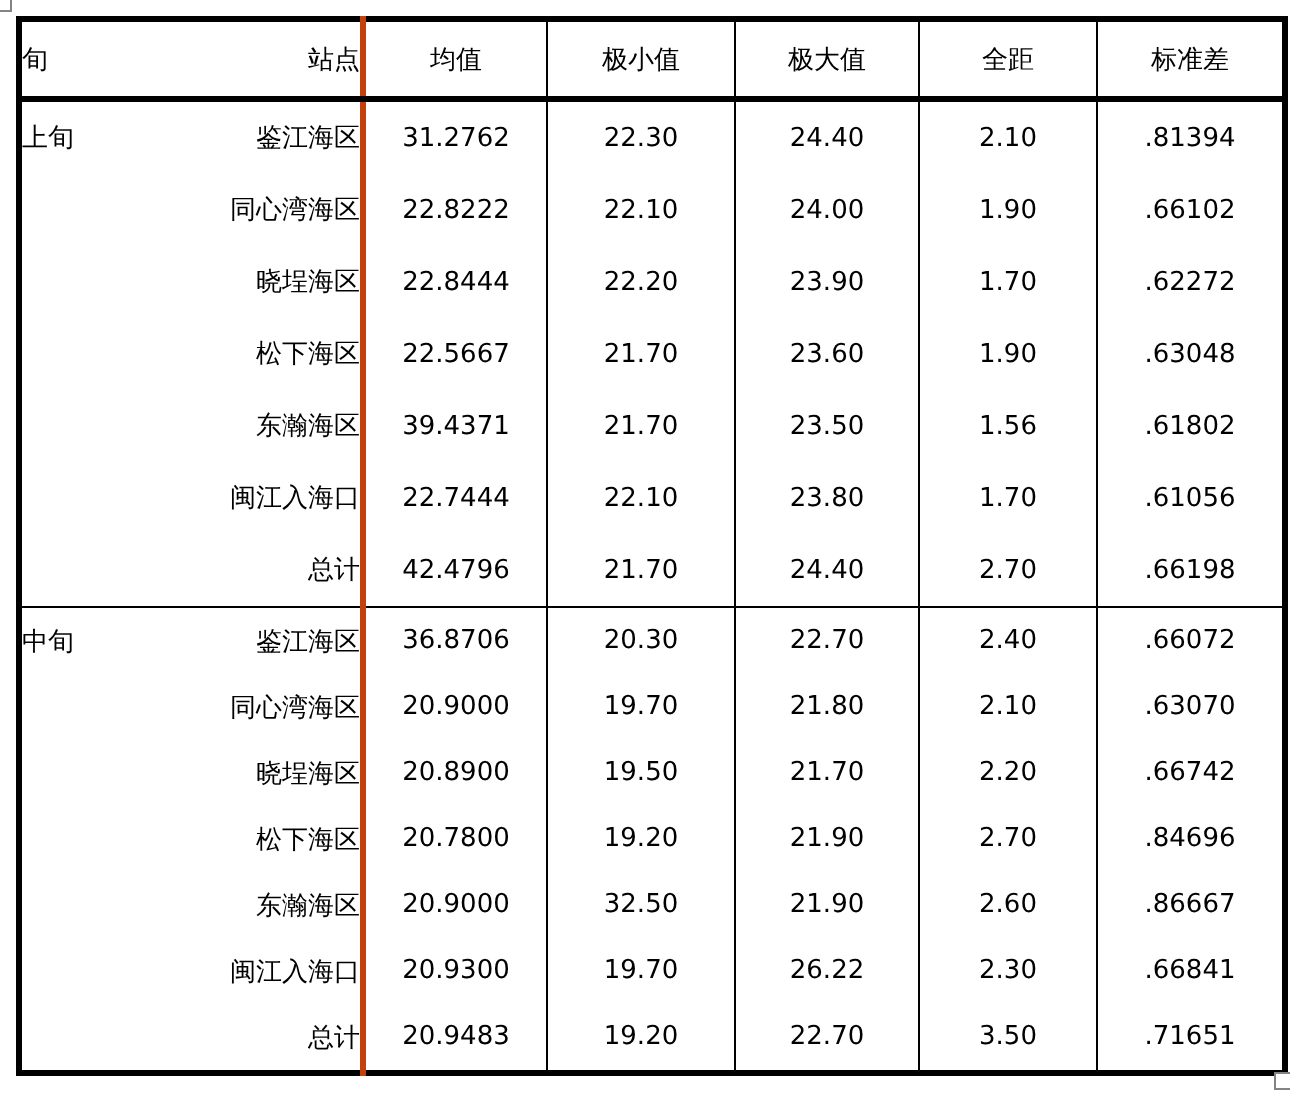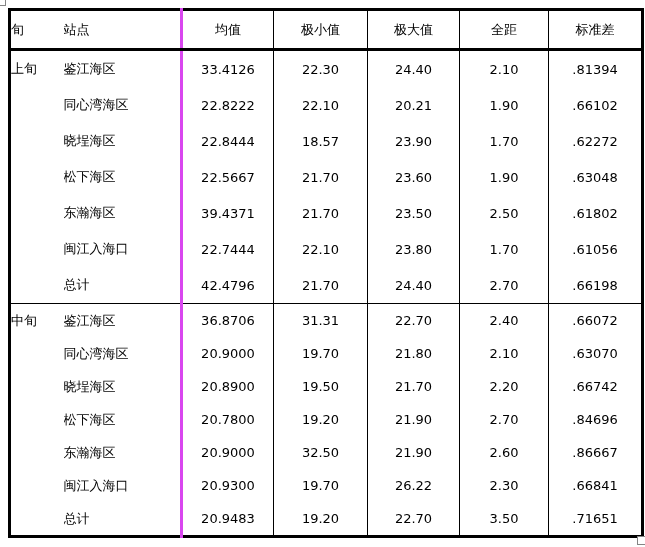--- a/index.html
+++ b/index.html
@@ -38,29 +38,29 @@
   }
   .pivot thead th {
     height: 37px;
     border-bottom: 3px solid #000000;
   }
   .cell-period {
     text-align: left;
     padding-left: 3px;
   }
   .cell-station {
-    text-align: left;
+    text-align: right;
     padding-left: 10px;
   }
   .num {
     text-align: center;
     border-left: 1px solid #000000;
   }
   .thick-left {
-    border-left: 3px solid #d946ef;
+    border-left: 3px solid #c2410c;
   }
   tr.g0 td { height: 36px; }
   tr.g1 td { height: 33px; margin-left: 16px; }
   tr.group-sep td { border-top: 1px solid #000000; }
   .handle {
     position: absolute;
     width: 9px;
     height: 9px;
     background: #ffffff;
     border: 1px solid #848484;
@@ -92,60 +92,60 @@
         <th class="num">极小值</th>
         <th class="num">极大值</th>
         <th class="num">全距</th>
         <th class="num">标准差</th>
       </tr>
     </thead>
     <tbody id="tbody">
         <tr class="g0">
           <td class="cell-period">上旬</td>
           <td class="cell-station">鉴江海区</td>
-          <td class="num thick-left">33.4126</td>
+          <td class="num thick-left">31.2762</td>
           <td class="num">22.30</td>
           <td class="num">24.40</td>
           <td class="num">2.10</td>
           <td class="num">.81394</td>
         </tr>
         <tr class="g0">
           <td class="cell-period"></td>
           <td class="cell-station">同心湾海区</td>
           <td class="num thick-left">22.8222</td>
           <td class="num">22.10</td>
-          <td class="num">20.21</td>
+          <td class="num">24.00</td>
           <td class="num">1.90</td>
           <td class="num">.66102</td>
         </tr>
         <tr class="g0">
           <td class="cell-period"></td>
           <td class="cell-station">晓埕海区</td>
           <td class="num thick-left">22.8444</td>
-          <td class="num">18.57</td>
+          <td class="num">22.20</td>
           <td class="num">23.90</td>
           <td class="num">1.70</td>
           <td class="num">.62272</td>
         </tr>
         <tr class="g0">
           <td class="cell-period"></td>
           <td class="cell-station">松下海区</td>
           <td class="num thick-left">22.5667</td>
           <td class="num">21.70</td>
           <td class="num">23.60</td>
           <td class="num">1.90</td>
           <td class="num">.63048</td>
         </tr>
         <tr class="g0">
           <td class="cell-period"></td>
           <td class="cell-station">东瀚海区</td>
           <td class="num thick-left">39.4371</td>
           <td class="num">21.70</td>
           <td class="num">23.50</td>
-          <td class="num">2.50</td>
+          <td class="num">1.56</td>
           <td class="num">.61802</td>
         </tr>
         <tr class="g0">
           <td class="cell-period"></td>
           <td class="cell-station">闽江入海口</td>
           <td class="num thick-left">22.7444</td>
           <td class="num">22.10</td>
           <td class="num">23.80</td>
           <td class="num">1.70</td>
           <td class="num">.61056</td>
@@ -156,21 +156,21 @@
           <td class="num thick-left">42.4796</td>
           <td class="num">21.70</td>
           <td class="num">24.40</td>
           <td class="num">2.70</td>
           <td class="num">.66198</td>
         </tr>
         <tr class="g1 group-sep">
           <td class="cell-period">中旬</td>
           <td class="cell-station">鉴江海区</td>
           <td class="num thick-left">36.8706</td>
-          <td class="num">31.31</td>
+          <td class="num">20.30</td>
           <td class="num">22.70</td>
           <td class="num">2.40</td>
           <td class="num">.66072</td>
         </tr>
         <tr class="g1">
           <td class="cell-period"></td>
           <td class="cell-station">同心湾海区</td>
           <td class="num thick-left">20.9000</td>
           <td class="num">19.70</td>
           <td class="num">21.80</td>

